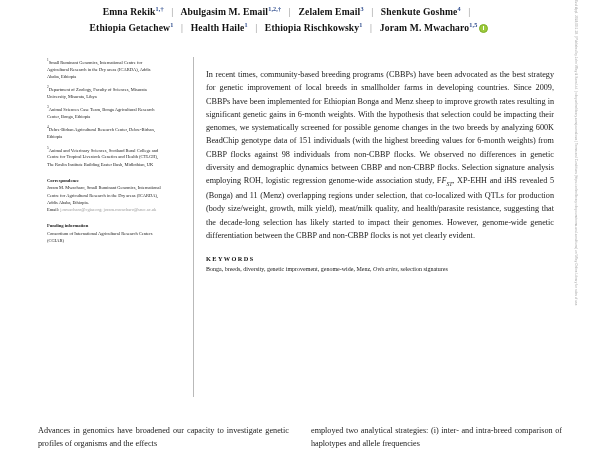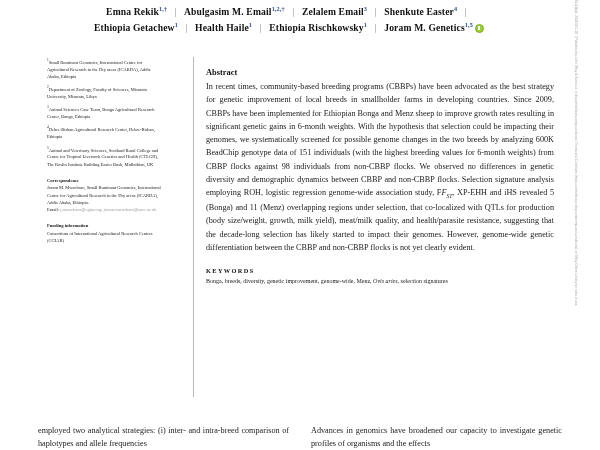--- a/index.html
+++ b/index.html
@@ -194,31 +194,31 @@
 <div class="page">
 
   <div class="authors">
     <div class="author-line">
       <span class="author-name">Emna Rekik</span><span class="sup">1,†</span>
       <span class="sep">|</span>
       <span class="author-name">Abulgasim M. Email</span><span class="sup">1,2,†</span>
       <span class="sep">|</span>
       <span class="author-name">Zelalem Email</span><span class="sup">3</span>
       <span class="sep">|</span>
-      <span class="author-name">Shenkute Easter</span><span class="sup">4</span>
+      <span class="author-name">Shenkute Goshme</span><span class="sup">4</span>
       <span class="sep">|</span>
     </div>
     <div class="author-line">
       <span class="author-name">Ethiopia Getachew</span><span class="sup">1</span>
       <span class="sep">|</span>
       <span class="author-name">Health Haile</span><span class="sup">1</span>
       <span class="sep">|</span>
       <span class="author-name">Ethiopia Rischkowsky</span><span class="sup">1</span>
       <span class="sep">|</span>
-      <span class="author-name">Joram M. Genetics</span><span class="sup">1,5</span><span class="orcid"></span>
+      <span class="author-name">Joram M. Mwacharo</span><span class="sup">1,5</span><span class="orcid"></span>
     </div>
   </div>
 
   <div class="v-divider"></div>
 
   <div class="meta-col">
     <div class="meta-block">
       <p><span class="aff-sup">1</span><span>Small Ruminant Genomics, International Centre for Agricultural Research in the Dry areas (ICARDA), Addis Ababa, Ethiopia</span></p>
     </div>
     <div class="meta-block">
@@ -245,31 +245,30 @@
 
     <div class="meta-gap"></div>
 
     <div class="meta-block">
       <p class="meta-head">Funding information</p>
       <p>Consortium of International Agricultural Research Centers (CGIAR)</p>
     </div>
   </div>
 
   <div class="abstract-col">
-    <p class="abstract-head">Abstract</p>
     <p class="abstract-body"><span>In recent times, community-based breeding programs (CBBPs) have been advocated as the best strategy for genetic improvement of local breeds in smallholder farms in developing countries. Since 2009, CBBPs have been implemented for Ethiopian Bonga and Menz sheep to improve growth rates resulting in significant genetic gains in 6-month weights. With the hypothesis that selection could be impacting their genomes, we systematically screened for possible genome changes in the two breeds by analyzing 600K BeadChip genotype data of 151 individuals (with the highest breeding values for 6-month weights) from CBBP flocks against 98 individuals from non-CBBP flocks. We observed no differences in genetic diversity and demographic dynamics between CBBP and non-CBBP flocks. Selection signature analysis employing ROH, logistic regression genome-wide association study, F</span><i>F</i><i class="sub">ST</i><span>, XP-EHH and iHS revealed 5 (Bonga) and 11 (Menz) overlapping regions under selection, that co-localized with QTLs for production (body size/weight, growth, milk yield), meat/milk quality, and health/parasite resistance, suggesting that the decade-long selection has likely started to impact their genomes. However, genome-wide genetic differentiation between the CBBP and non-CBBP flocks is not yet clearly evident.</span></p>
 
     <p class="kw-head">KEYWORDS</p>
     <p class="kw-body"><span>Bonga, breeds, diversity, genetic improvement, genome-wide, Menz, </span><i>Ovis aries</i><span>, selection signatures</span></p>
   </div>
 
   <div class="body-cols">
     <div class="body-col">
+      <p>Advances in genomics have broadened our capacity to investigate genetic profiles of organisms and the effects</p>
+    </div>
+    <div class="body-col">
       <p>employed two analytical strategies: (i) inter- and intra-breed comparison of haplotypes and allele frequencies</p>
     </div>
-    <div class="body-col">
-      <p>Advances in genomics have broadened our capacity to investigate genetic profiles of organisms and the effects</p>
-    </div>
   </div>
 
   <div class="side-text">Evol Appl. 2024;00:1-18. | Published by John Wiley &amp; Sons Ltd. | wileyonlinelibrary.com/journal/eva | Terms and Conditions (https://onlinelibrary.wiley.com/terms-and-conditions) on Wiley Online Library for rules of use</div>
 
 </div>
 
 </body></html>

